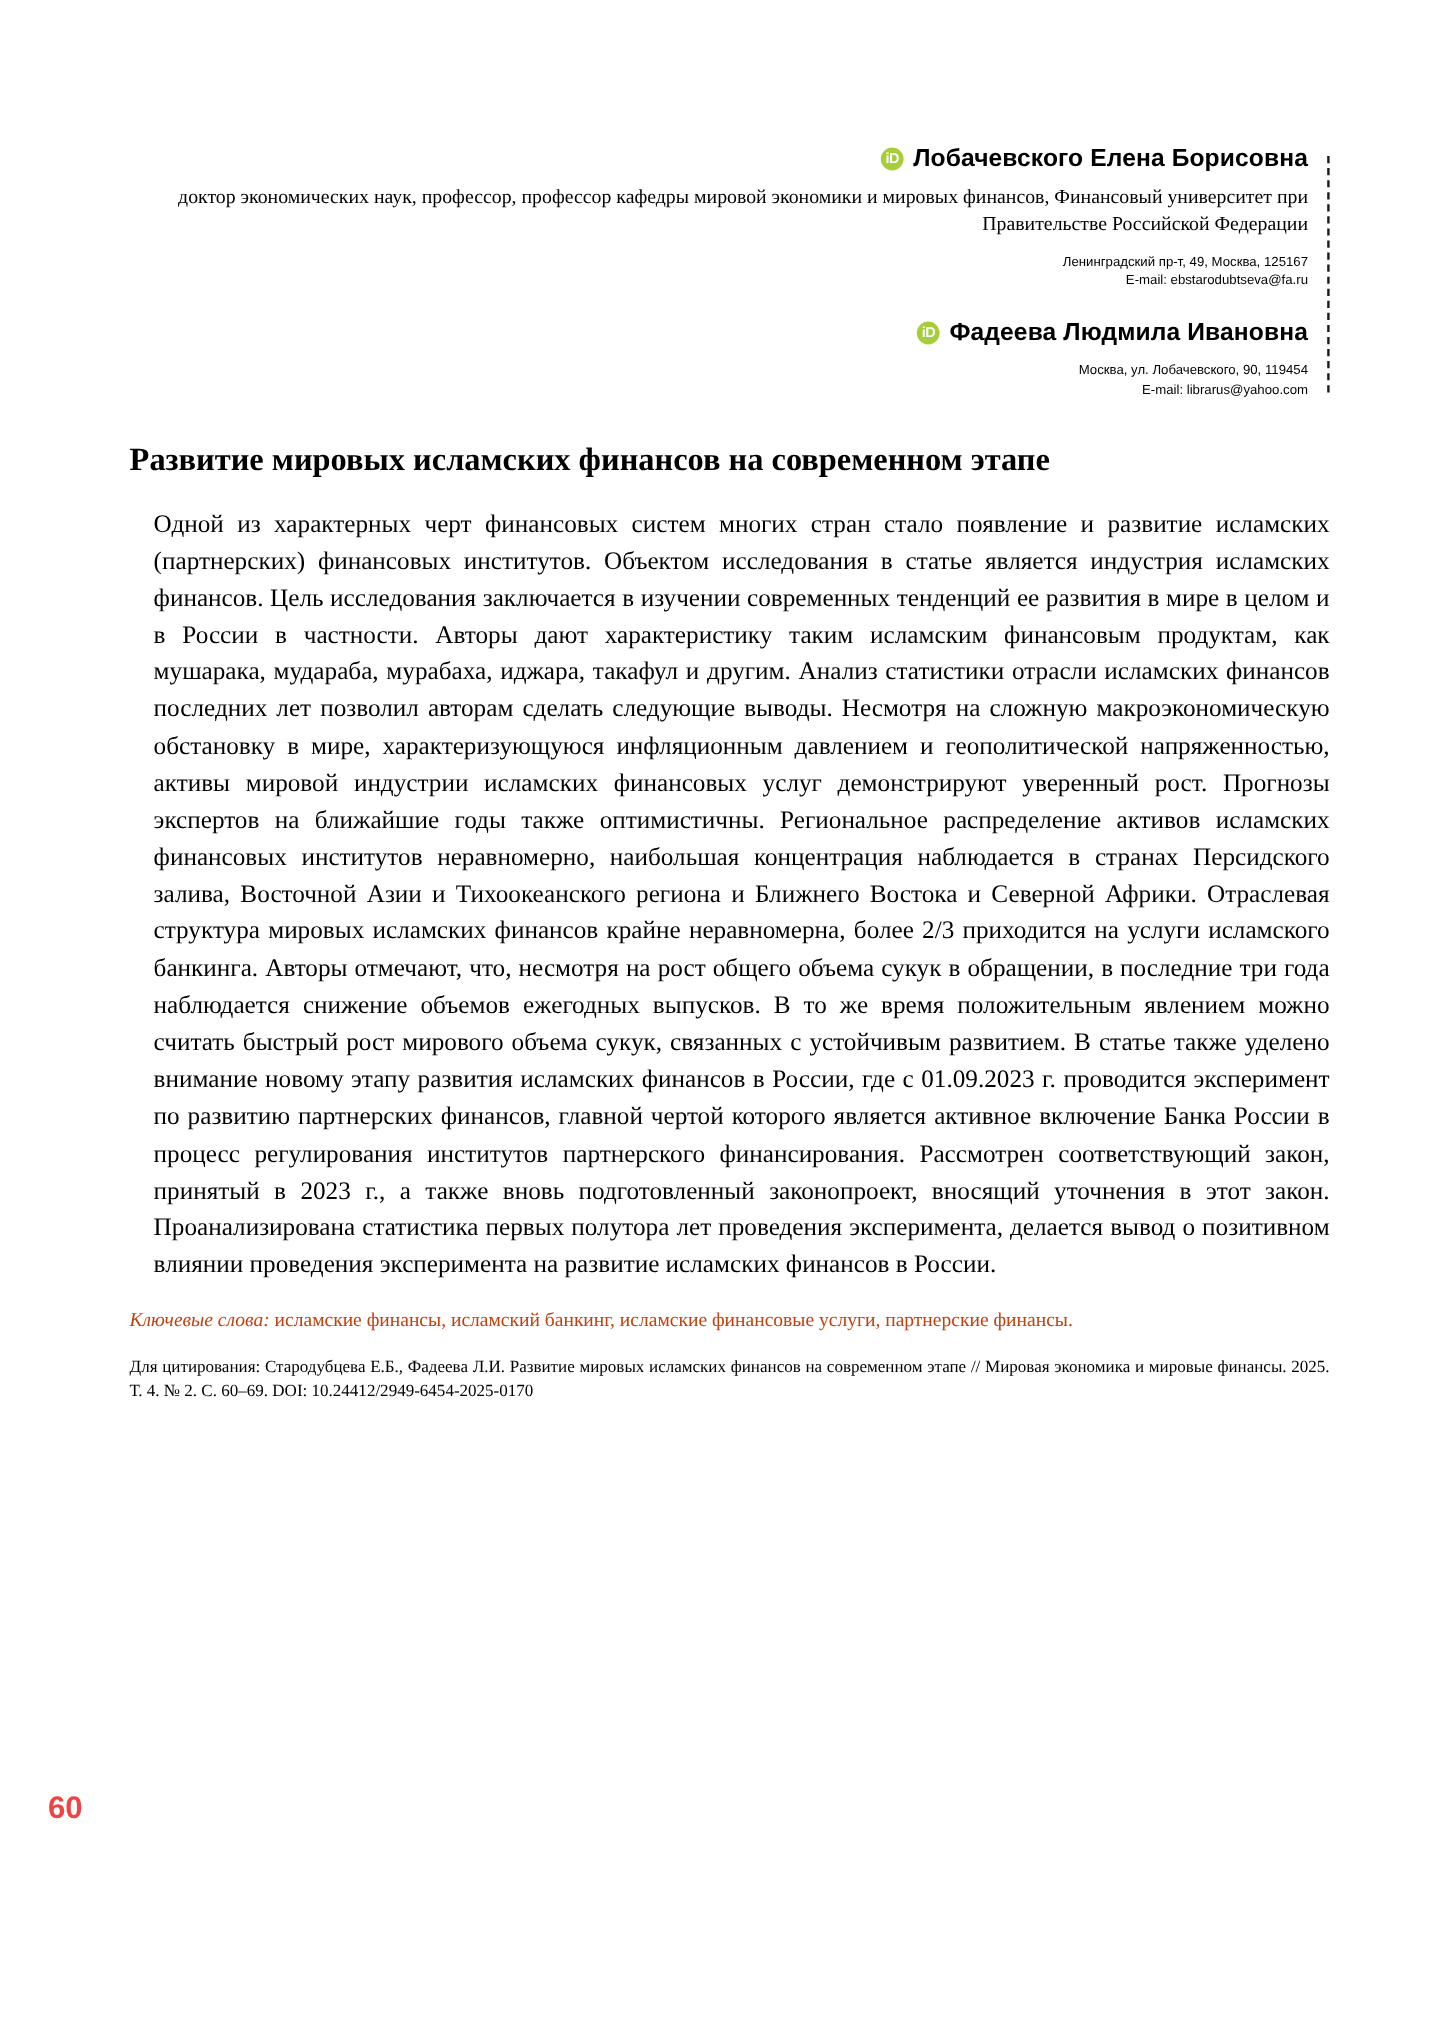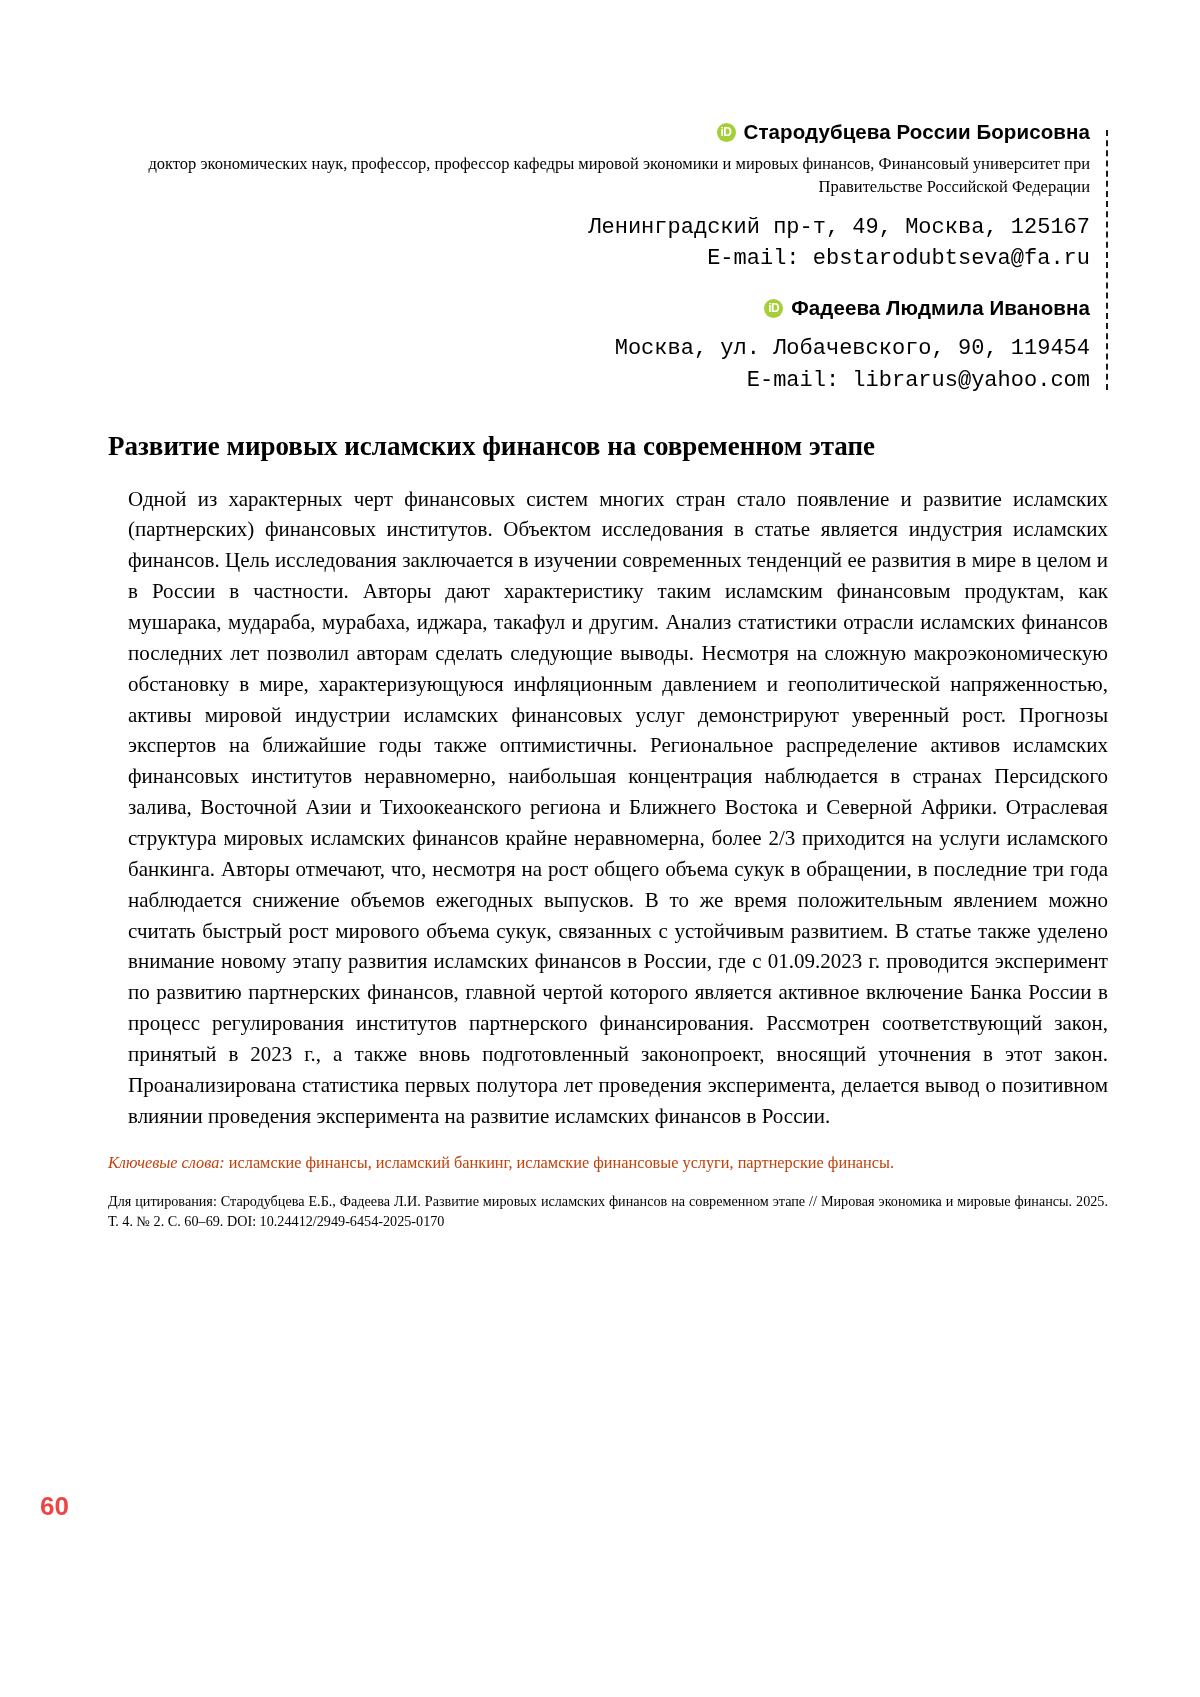--- a/index.html
+++ b/index.html
@@ -74,22 +74,22 @@
     color: #000;
     letter-spacing: 0.1px;
   }
   .author-affil {
     font-family: "Liberation Serif", serif;
     font-size: 16.5px;
     line-height: 1.42;
     color: #000;
   }
   .author-contact {
-    font-family: Liberation Mono, monospace;
-    font-size: 22px;
+    font-family: Liberation Sans, sans-serif;
+    font-size: 11px;
     line-height: 1.42;
     color: #000;
     margin-top: 13px;
   }
   .author-block.second { margin-top: 22px; }
 
   
   .title {
     font-family: "Liberation Serif", serif;
     font-weight: bold;
@@ -150,21 +150,21 @@
 <body>
 
 <div class="page">
   <div class="content">
 
     <div class="authors">
 
       <div class="author-block first">
         <div class="author-name-row">
           <span class="orcid">iD</span>
-          <span class="author-name">Стародубцева России Борисовна</span>
+          <span class="author-name">Лобачевского Елена Борисовна</span>
         </div>
         <div class="author-affil">доктор экономических наук, профессор, профессор кафедры мировой экономики и мировых финансов, Финансовый университет при Правительстве Российской Федерации</div>
         <div class="author-contact">Ленинградский пр-т, 49, Москва, 125167</div>
         <div class="author-contact" style="margin-top:0;text-align:right;">E-mail: ebstarodubtseva@fa.ru</div>
       </div>
 
       <div class="author-block second">
         <div class="author-name-row">
           <span class="orcid">iD</span>
           <span class="author-name">Фадеева Людмила Ивановна</span>

